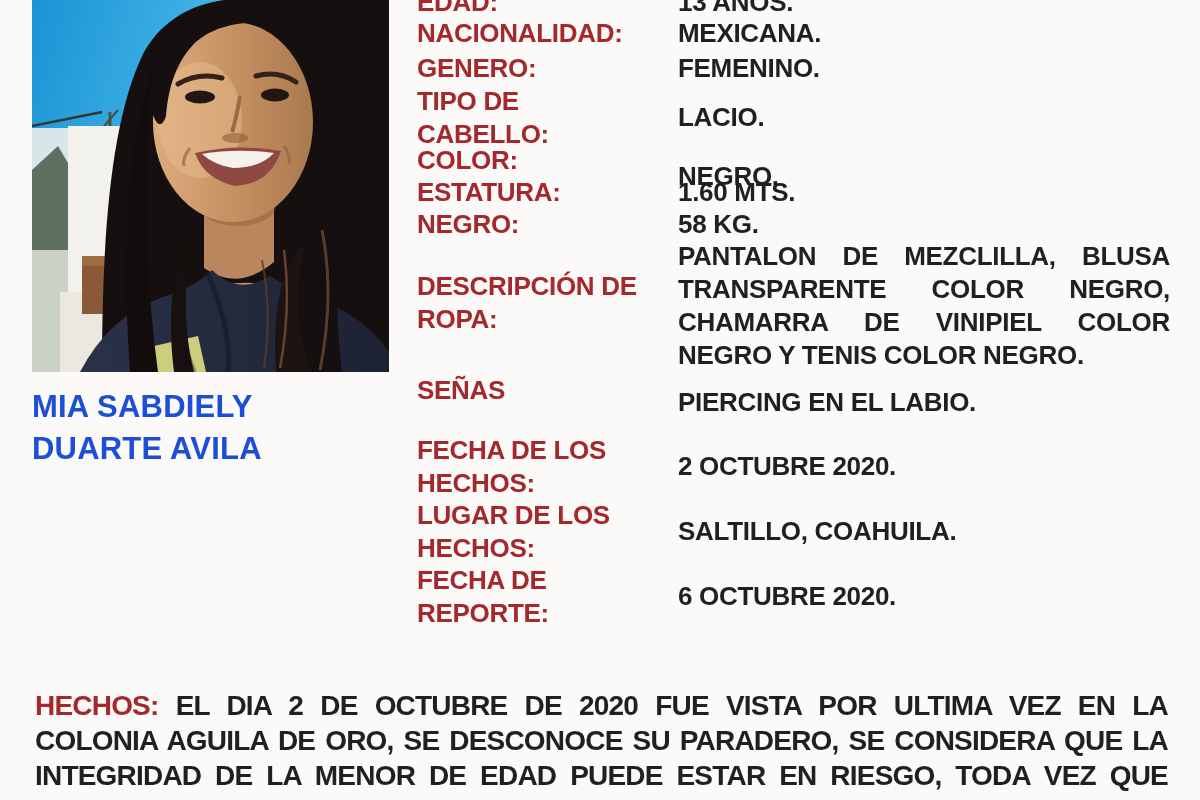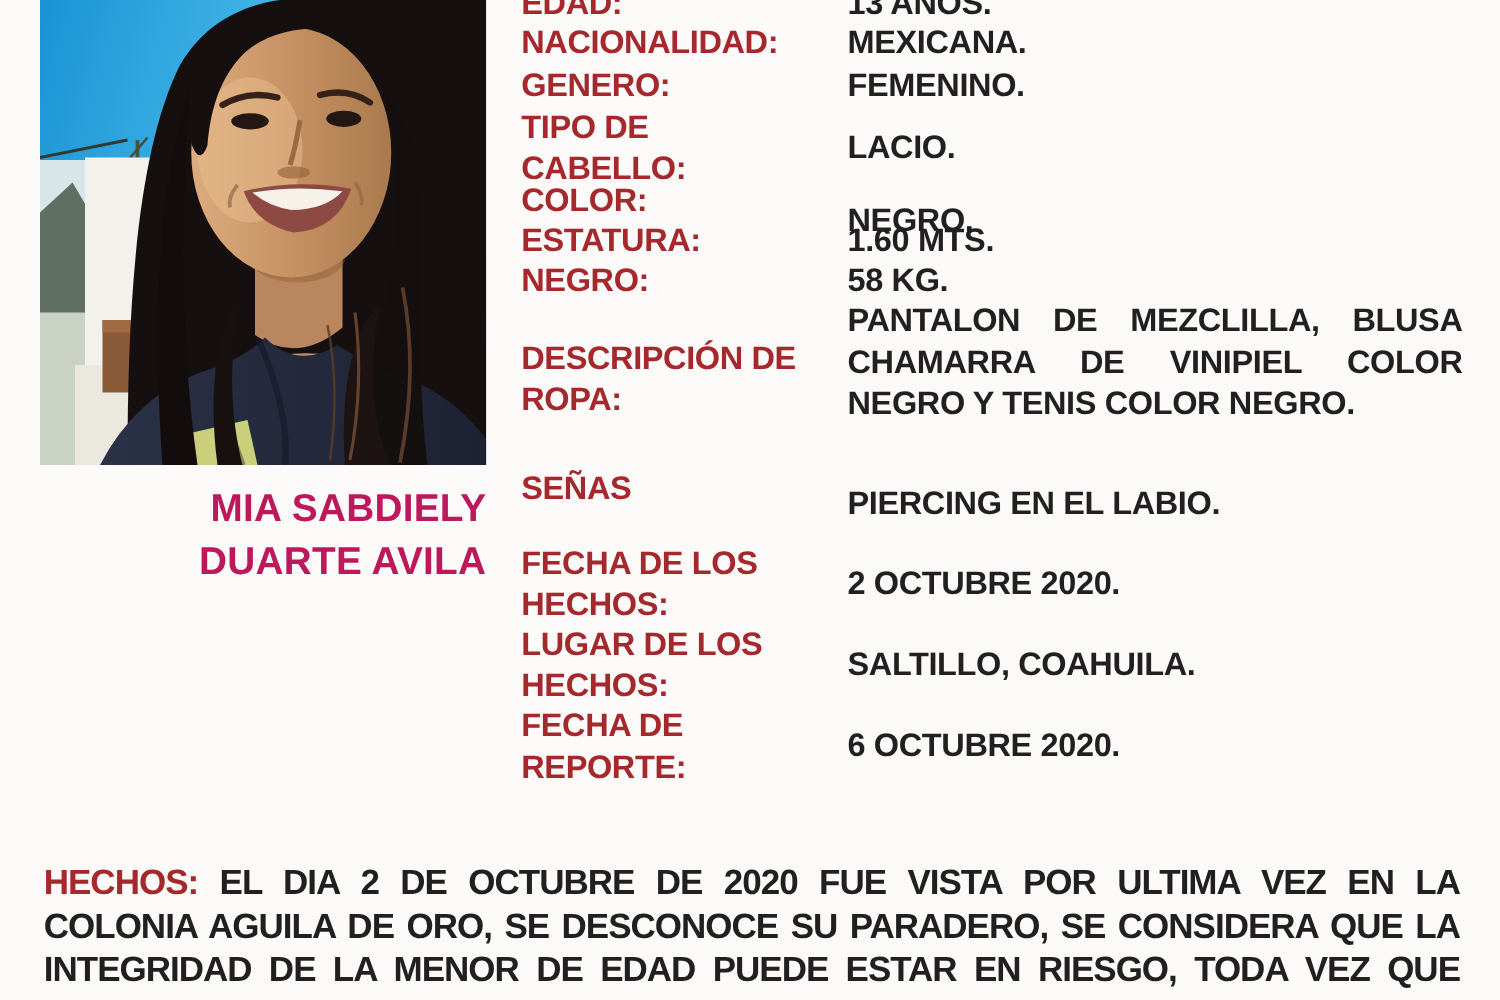--- a/index.html
+++ b/index.html
@@ -17,21 +17,21 @@
     color:#a4282c;font-size:26px;line-height:33px;letter-spacing:-0.3px;
   }
   .val{
     position:absolute;left:678px;width:492px;
     color:#211f20;font-size:26px;line-height:33px;letter-spacing:-0.3px;
   }
   .jline{text-align:justify;text-align-last:justify;}
   
   .name{
     position:absolute;left:32px;top:386px;width:357px;
-    text-align:right;color:#be185d;font-size:31px;line-height:42px;letter-spacing:0.2px;
+    text-align:left;color:#1d4ed8;font-size:31px;line-height:42px;letter-spacing:0.2px;
   }
   
   .photo{
     position:absolute;left:32px;top:0;width:357px;height:372px;display:block;
   }
   
   .hechos{
     position:absolute;left:35px;top:688px;width:1133px;
     color:#211f20;font-size:28px;line-height:35px;letter-spacing:-0.8px;
   }
@@ -167,20 +167,21 @@
     <div>NEGRO.</div>
   </div>
   <div class="val" style="top:176px">
     <div>1.60 MTS.</div>
   </div>
   <div class="val" style="top:208px">
     <div>58 KG.</div>
   </div>
   <div class="val" style="top:240px">
     <div class="jline">PANTALON DE MEZCLILLA, BLUSA</div>
+    <div class="jline">TRANSPARENTE COLOR NEGRO,</div>
     <div class="jline">CHAMARRA DE VINIPIEL COLOR</div>
     <div>NEGRO Y TENIS COLOR NEGRO.</div>
   </div>
   <div class="val" style="top:386px">
     <div>PIERCING EN EL LABIO.</div>
   </div>
   <div class="val" style="top:450px">
     <div>2 OCTUBRE 2020.</div>
   </div>
   <div class="val" style="top:515px">

